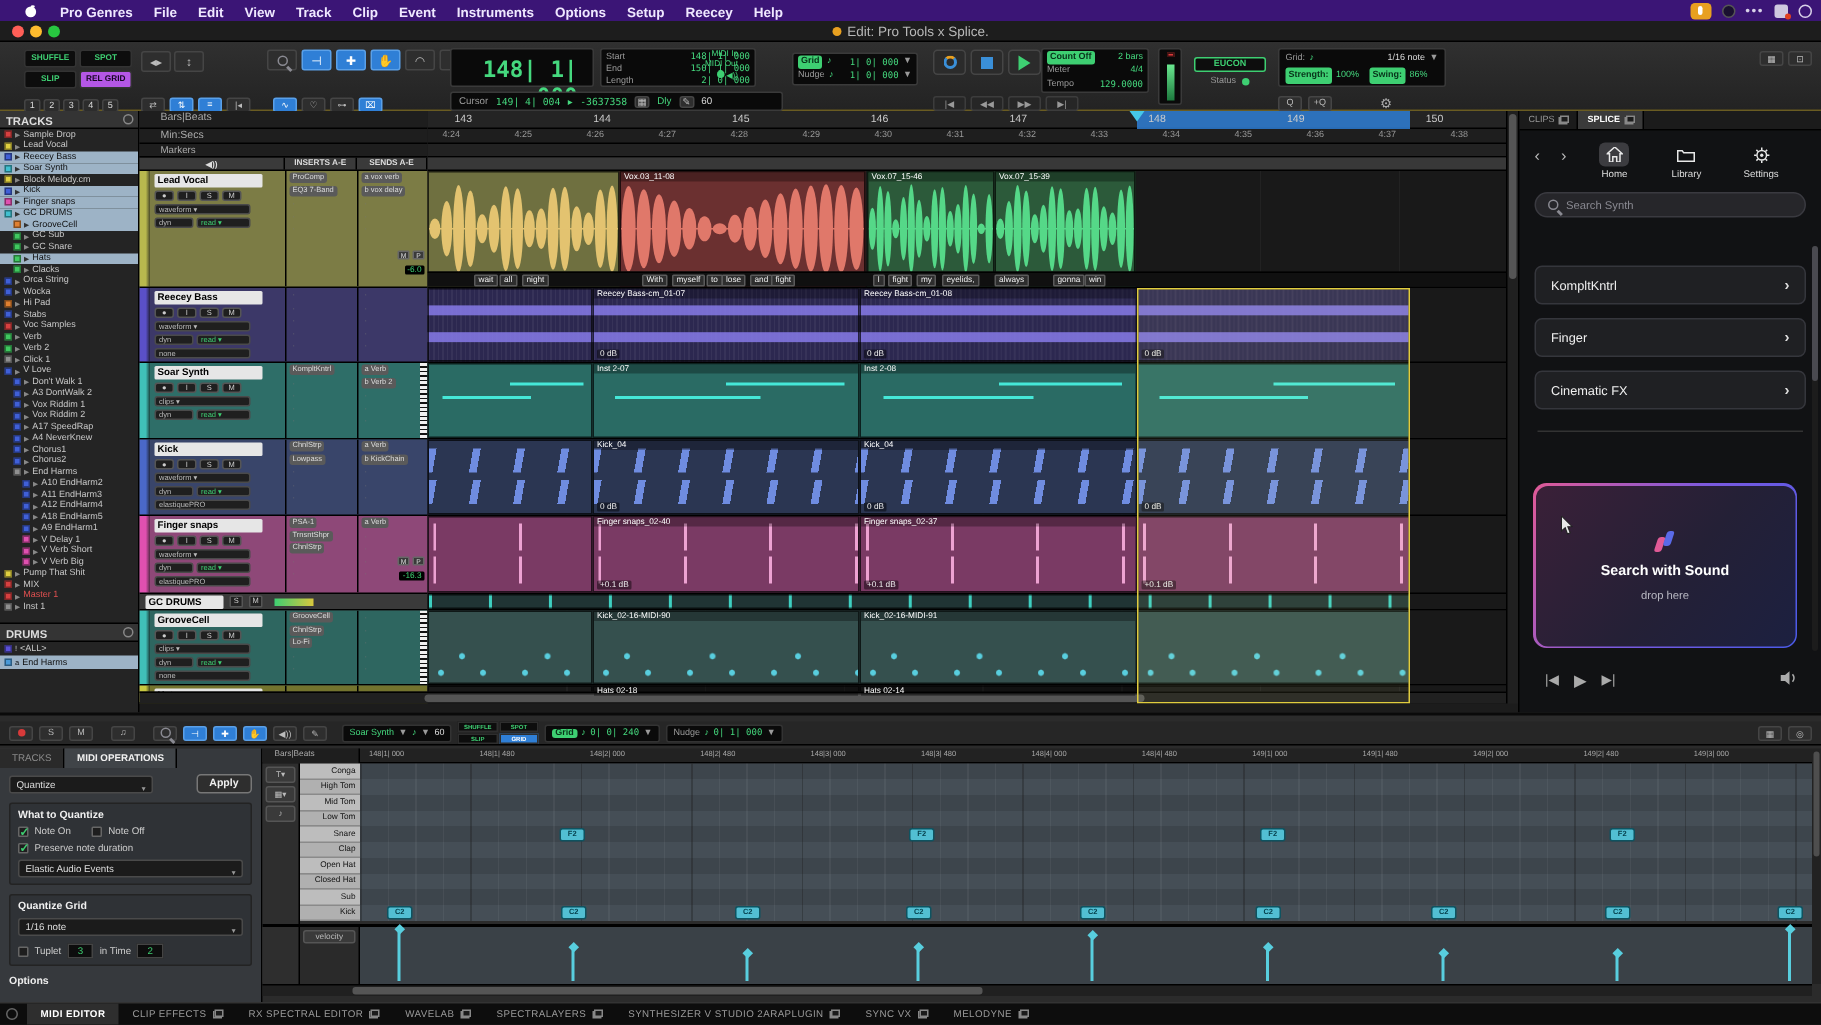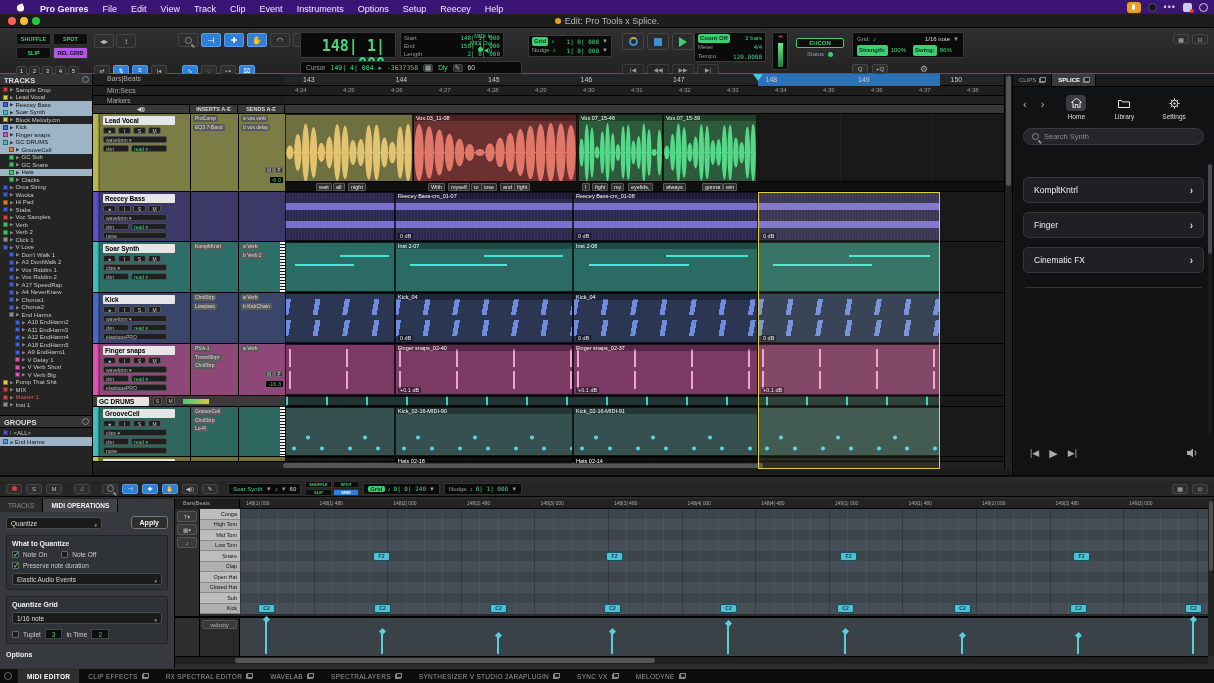--- a/index.html
+++ b/index.html
@@ -4,21 +4,21 @@
 <style>
   * { box-sizing: border-box; margin:0; padding:0; }
   html,body { width:1214px; height:683px; background:#141414; overflow:hidden;
     font-family:"Liberation Sans", sans-serif; color:#ccc; }
   #stage { position:relative; width:1214px; height:683px; background:#1a1a1a; }
 
   
   #menubar { position:absolute; top:0; left:0; width:100%; height:14px; background:#3b1576;
     display:flex; align-items:center; gap:0; padding-left:8px; }
   #menubar .apple { width:9px;height:9px;margin:0 8px; }
-  #menubar .mi { color:#efe8ff; font-size:9px; padding:0 7px; }
+  #menubar .mi { color:#efe8ff; font-size:9px; padding:0 7px;font-weight:bold; }
   #menubar .mi.b { font-weight:bold; }
   #menu-right { position:absolute; right:6px; top:1px; display:flex; gap:7px; align-items:center; height:12px;}
   .mic-pill { width:14px;height:11px;background:#e8a020;border-radius:3px; display:flex;align-items:center;justify-content:center;}
   .mic-pill i { display:block;width:3px;height:6px;background:#fff;border-radius:2px;}
   .dot-dark { width:9px;height:9px;border-radius:50%;background:#1a1030;border:1px solid #555;}
   .dots3 { color:#d8d0e8; font-size:9px; letter-spacing:1px;}
   .sync-ic { width:9px;height:9px;border-radius:2px;background:#cfc8e0; position:relative;}
   .sync-ic::after{content:"";position:absolute;right:-2px;bottom:-1px;width:4px;height:4px;border-radius:50%;background:#e04020;}
   .clock-ic { width:9px;height:9px;border-radius:50%;border:1.5px solid #d8d0e8;}
 
@@ -648,21 +648,21 @@
             <span style="color: rgb(224, 80, 80);">Master 1</span>
           </div>
           <div class="trow" style="padding-left: 3px;">
             <span class="sq" style="background: rgb(144, 144, 144);"></span>
             <span class="ar">▶</span>
             <span>Inst 1</span>
           </div>
         </div>
     </div>
     <div id="groups">
-      <div class="panel-hd"><span>GROUPS</span><span class="gear-dot"></span></div>
+      <div class="panel-hd"><span>DRUMS</span><span class="gear-dot"></span></div>
       <div id="grouplist">
           <div class="trow" style="height: 9px;">
             <span class="sq" style="background: rgb(90, 80, 216);"></span>
             <span style="font-size: 5px;">!</span>
             <span>&lt;ALL&gt;</span>
           </div>
           <div class="trow sel" style="height: 9px;">
             <span class="sq" style="background: rgb(74, 154, 216);"></span>
             <span style="font-size: 5px;">a</span>
             <span>End Harms</span>
@@ -1215,20 +1215,33 @@
           <div class="cat">
             <span>Finger</span>
             <span class="ch">›</span>
           </div>
           <div class="cat">
             <span>Cinematic FX</span>
             <span class="ch">›</span>
           </div>
         </div>
       <div id="sp-div"></div>
+      <div id="soundcard">
+        <div class="in">
+          <svg id="cursor" width="9" height="13" viewBox="0 0 9 13">
+              <polygon points="1,0 1,10 3.5,7.8 5,12 6.8,11.2 5.2,7.2 8,7" fill="#e8e8e8" stroke="#222" stroke-width="0.7"></polygon>
+            </svg>
+          <span class="splogo">
+              <i></i>
+              <i></i>
+            </span>
+          <span class="t1">Search with Sound</span>
+          <span class="t2">drop here</span>
+        </div>
+      </div>
       <div id="sp-play">
         <span class="pp">|◀</span>
         <span class="pp" style="font-size:11px">▶</span>
         <span class="pp">▶|</span>
         <span style="margin-left:auto"><svg width="12" height="10" viewBox="0 0 12 10">
               <polygon points="0,3 3,3 6,0.5 6,9.5 3,7 0,7" fill="#aaa"></polygon>
               <path d="M8 2.5q2 2.5 0 5" stroke="#aaa" fill="none"></path>
             </svg></span>
       </div>
       <div id="sp-scroll"></div>

